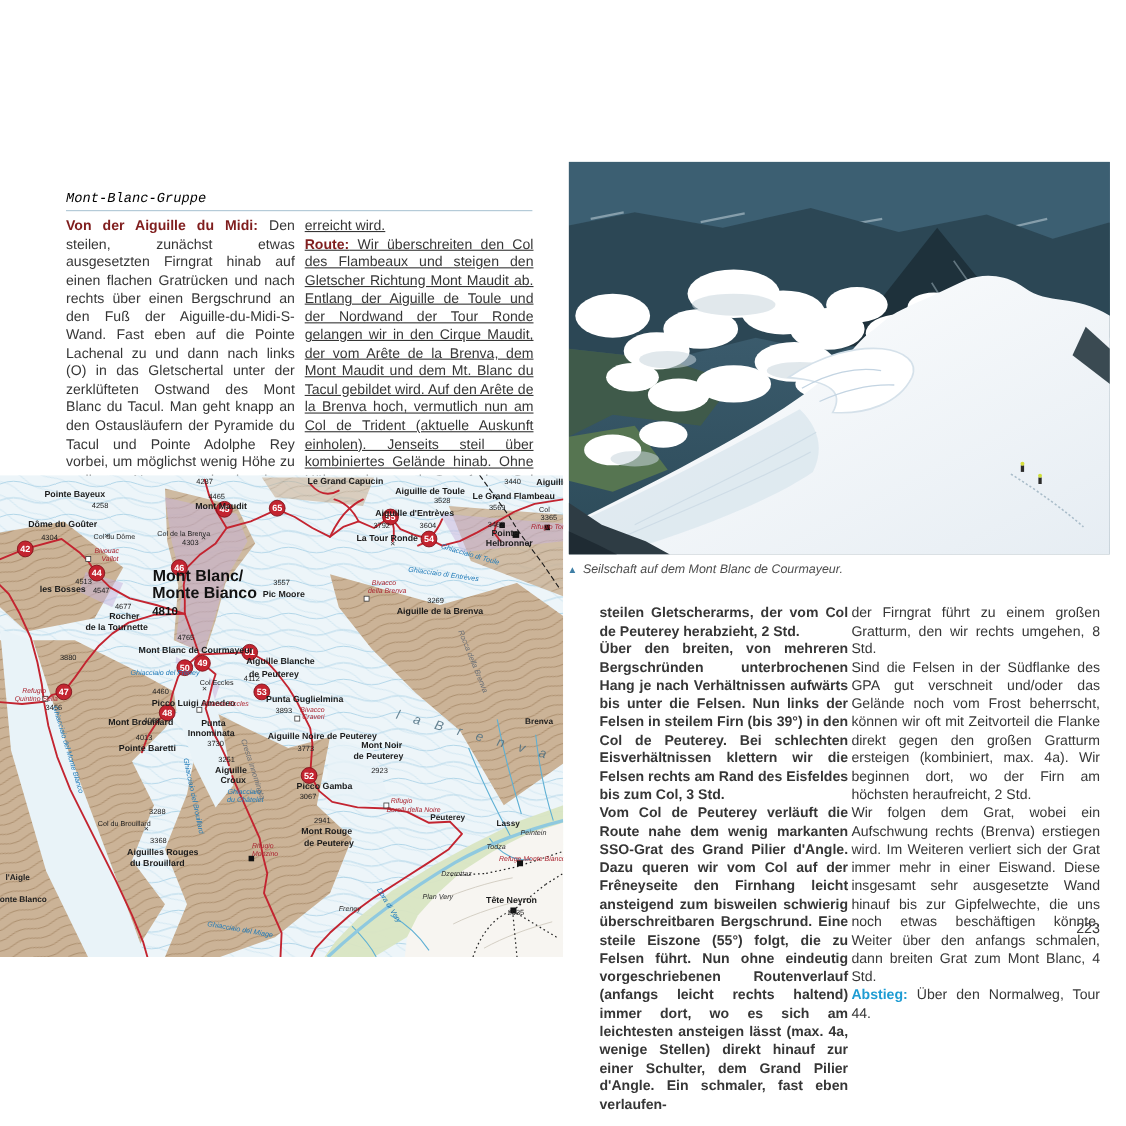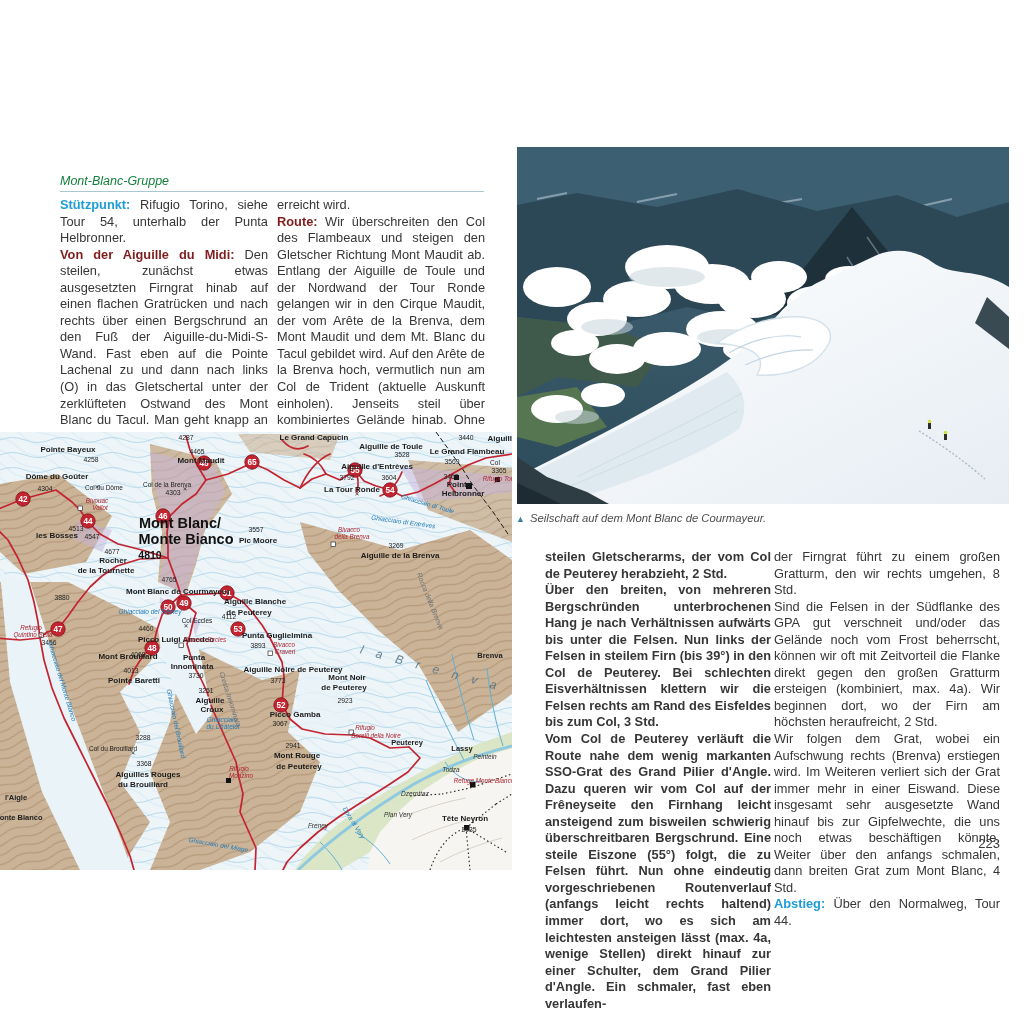--- a/index.html
+++ b/index.html
@@ -1,25 +1,25 @@
 <!DOCTYPE html>
 <html><head>
 <meta charset="utf-8">
 <style>
   html,body{margin:0;padding:0;background:#ffffff;}
   .page{position:relative;width:1024px;height:1024px;background:#fff;overflow:hidden;
         font-family:"Liberation Sans",sans-serif;color:#333;}
-  .hdr{position:absolute;left:60px;top:174px;width:424px;font-size:12.5px;font-style:italic;color:#15803d;}
+  .hdr{position:absolute;left:60px;top:174px;width:424px;font-size:12.5px;font-style:italic;color:#000000;font-family:Liberation Mono, monospace;}
   .hdr-rule{position:absolute;left:60px;top:191px;width:424px;height:1px;background:#adc6d4;}
   .col{position:absolute;width:208px;font-size:12.8px;line-height:16.55px;text-align:justify;color:#363636;}
   .col p{margin:0;}
   .lead-accent{color:#1e9cd3;font-weight:bold;}
   .lead-bold{color:#7f1d1d;font-weight:bold;}
   #col-tl{left:60px;top:197px;}
-  #col-tr{left:277px;top:197px;}
+  #col-tr{left:277px;top:197px;text-decoration:underline;}
   #col-bl{left:545px;top:549px;width:226px;font-weight:bold;}
   #col-br{left:774px;top:549px;width:226px;}
   .photo{position:absolute;left:517px;top:147px;width:492px;height:357px;}
   .caption{position:absolute;left:516px;top:512px;width:480px;font-size:11.3px;font-style:italic;color:#4d4d4d;}
   .caption .tri{color:#3f7fa6;font-style:normal;font-size:9px;margin-right:5px;}
   .mapbox{position:absolute;left:0;top:432px;width:512px;height:438px;}
   .pagenum{position:absolute;left:900px;top:836px;width:100px;text-align:right;font-size:13px;color:#3a3a3a;}
   
   text.ml{font-family:"Liberation Sans",sans-serif;text-anchor:middle;}
   .pk{font-size:8px;font-weight:bold;fill:#1c1c1c;}
@@ -37,21 +37,20 @@
 </style>
 </head>
 <body>
 
 <div class="page">
 
   <div class="hdr">Mont-Blanc-Gruppe</div>
   <div class="hdr-rule"></div>
 
   <div class="col" id="col-tl">
-      <p><b class="lead-accent">Stützpunkt:</b> Rifugio Torino, siehe Tour 54, unterhalb der Punta Helbronner.</p>
       <p><b class="lead-bold">Von der Aiguille du Midi:</b> Den steilen, zunächst etwas ausgesetzten Firngrat hinab auf einen flachen Gratrücken und nach rechts über einen Bergschrund an den Fuß der Aiguille-du-Midi-S-Wand. Fast eben auf die Pointe Lachenal zu und dann nach links (O) in das Gletschertal unter der zerklüfteten Ostwand des Mont Blanc du Tacul. Man geht knapp an den Ostausläufern der Pyramide du Tacul und Pointe Adolphe Rey vorbei, um möglichst wenig Höhe zu verlieren. Nun entweder in einem großen Bogen gegen die N-Wand der Tour Ronde ausholen oder (kürzer, aber spaltenreicher) ziemlich direkt gegen den Col des Flambeaux ansteigend, hinter dem die Punta Helbronner</p>
     </div>
   <div class="col" id="col-tr">
       <p>erreicht wird.</p>
       <p><b class="lead-bold">Route:</b> Wir überschreiten den Col des Flambeaux und steigen den Gletscher Richtung Mont Maudit ab. Entlang der Aiguille de Toule und der Nordwand der Tour Ronde gelangen wir in den Cirque Maudit, der vom Arête de la Brenva, dem Mont Maudit und dem Mt. Blanc du Tacul gebildet wird. Auf den Arête de la Brenva hoch, vermutlich nun am Col de Trident (aktuelle Auskunft einholen). Jenseits steil über kombiniertes Gelände hinab. Ohne Höhenverlust nach S auf den Col Moore zu. (Spalten in Gehrichtung!) Vom Col Moore über kombiniertes Gelände (Lawinengefahr aus der Brenvaflanke oberhalb) zum Fuß des Grand Pilier d'Angle (wird gerne GPA abgekürzt) absteigen und an den Beginn (ca. 3300 m) des</p>
     </div>
 
   <div class="photo">
     <svg width="492" height="357" viewBox="0 0 492 357">
       <defs>

